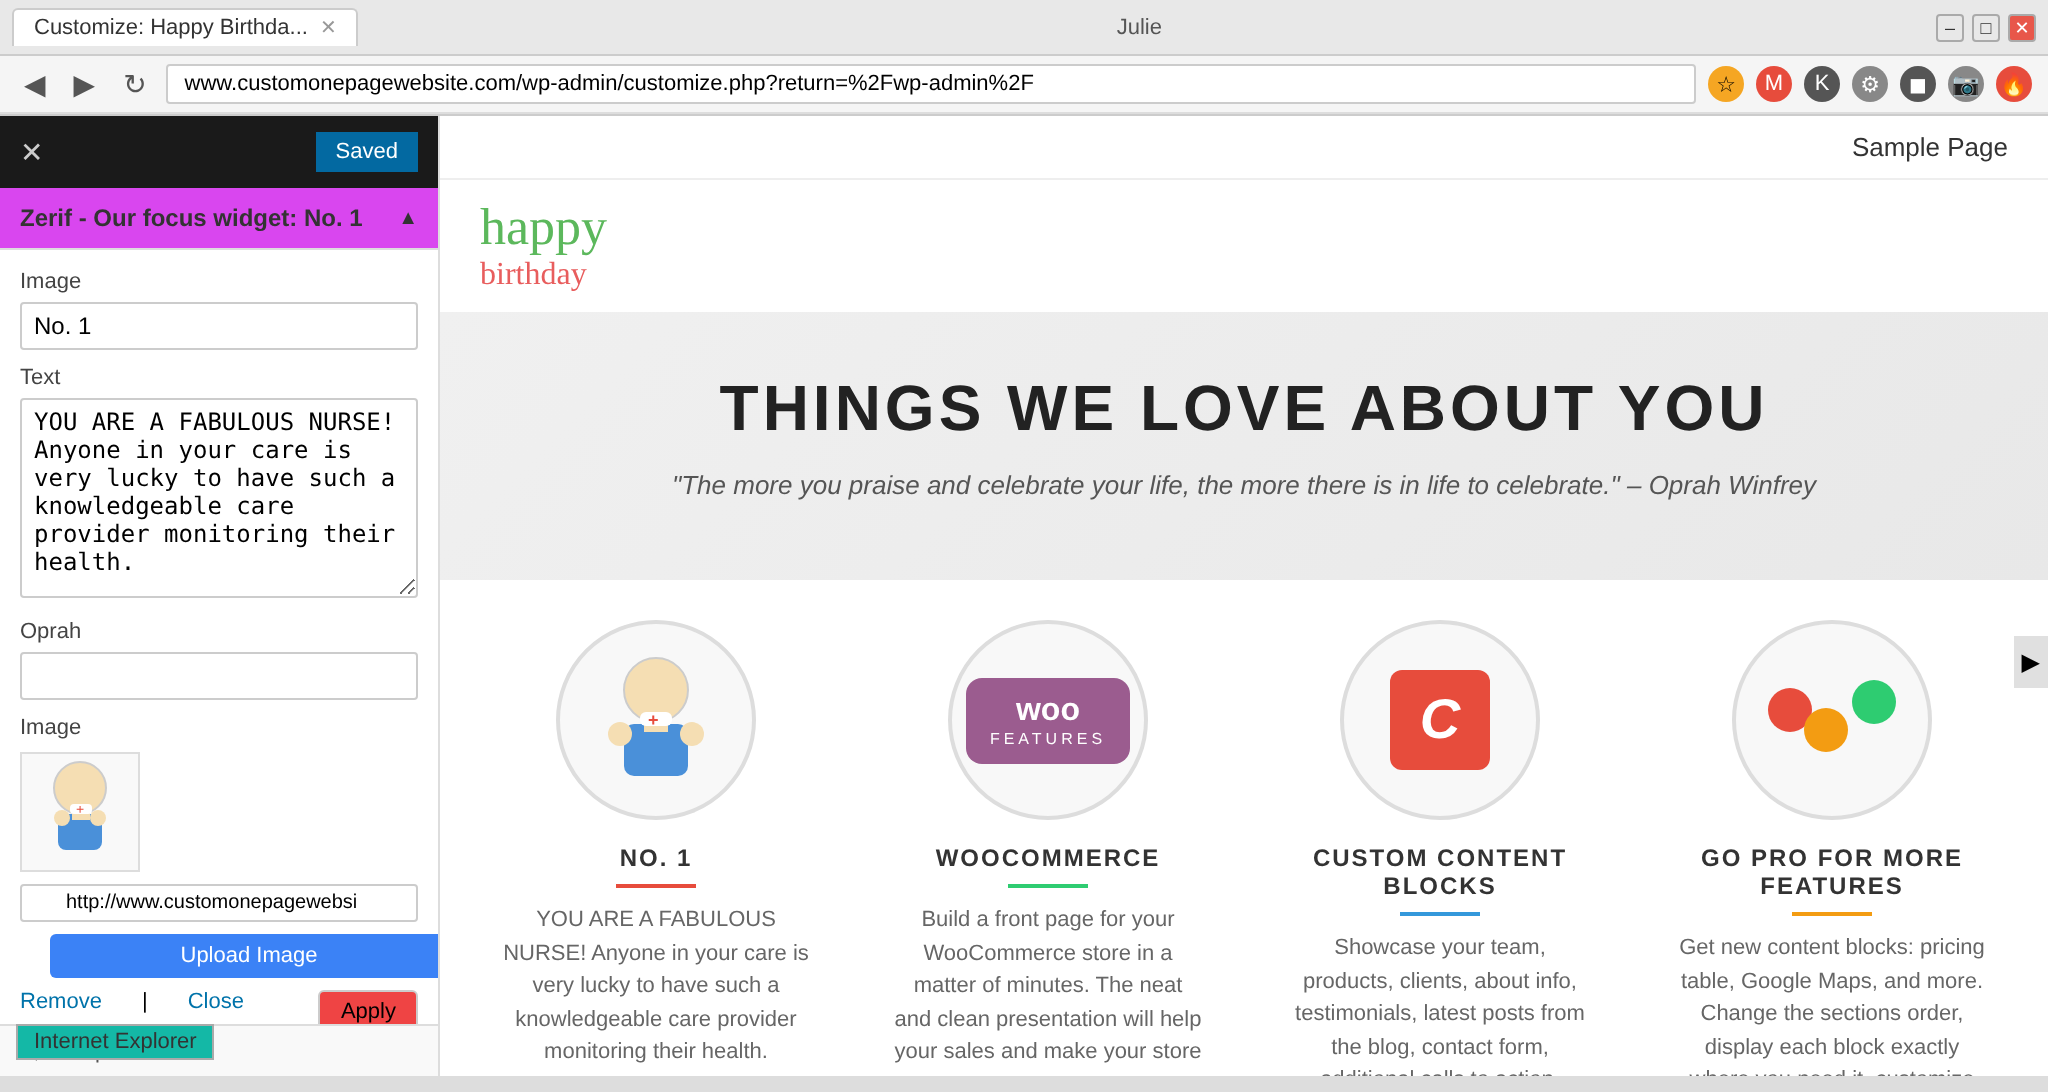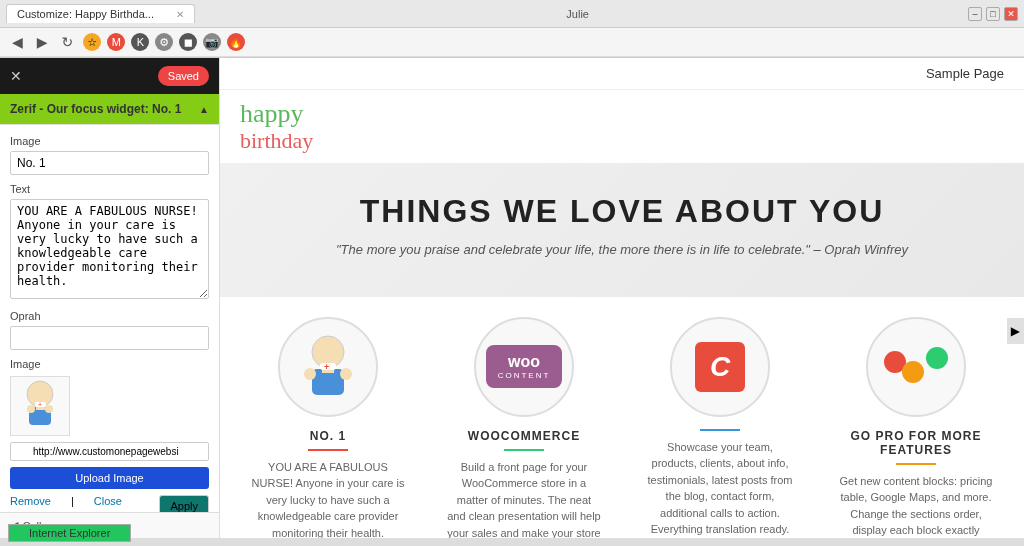--- a/index.html
+++ b/index.html
@@ -1,21 +1,21 @@
 <!DOCTYPE html>
 <html><head>
   <meta charset="utf-8">
   <style>
     * { box-sizing: border-box; margin: 0; padding: 0; }
     body { font-family: Arial, sans-serif; font-size: 13px; background: #ddd; width: 1024px; height: 546px; overflow: hidden; }
 
     
     .browser-chrome { background: #f1f1f1; border-bottom: 1px solid #ccc; }
     .title-bar { background: #e8e8e8; display: flex; align-items: center; padding: 4px 6px; font-size: 11px; color: #333; border-bottom: 1px solid #ccc; }
-    .title-bar .tab { background: #fff; border: 1px solid #ccc; border-bottom: none; padding: 3px 10px; border-radius: 3px 3px 0 0; display: flex; align-items: center; gap: 22px; font-size: 11px; }
+    .title-bar .tab { background: #fff; border: 1px solid #ccc; border-bottom: none; padding: 3px 10px; border-radius: 3px 3px 0 0; display: flex; align-items: center; gap: 6px; font-size: 11px; }
     .title-bar .tab-close { color: #999; font-size: 10px; cursor: pointer; }
     .title-bar .window-controls { margin-left: auto; display: flex; gap: 4px; }
     .window-btn { width: 14px; height: 14px; border-radius: 2px; border: 1px solid #aaa; display: inline-flex; align-items: center; justify-content: center; font-size: 9px; cursor: pointer; }
     .window-btn.minimize { background: #e8e8e8; }
     .window-btn.maximize { background: #e8e8e8; }
     .window-btn.close { background: #e8574a; color: white; }
     .user-label { margin-left: auto; font-size: 11px; color: #555; padding-right: 8px; }
 
     .nav-bar { background: #f5f5f5; display: flex; align-items: center; padding: 4px 8px; gap: 6px; border-bottom: 1px solid #ddd; }
     .nav-btn { background: none; border: none; cursor: pointer; color: #555; font-size: 14px; padding: 2px 4px; }
@@ -24,37 +24,37 @@
     .nav-icons { display: flex; gap: 6px; align-items: center; }
     .nav-icon { width: 18px; height: 18px; border-radius: 50%; display: inline-flex; align-items: center; justify-content: center; font-size: 11px; cursor: pointer; }
 
     
     .main-layout { display: flex; height: 480px; }
 
     
     .sidebar { width: 220px; background: #fff; border-right: 1px solid #ddd; display: flex; flex-direction: column; overflow-y: auto; flex-shrink: 0; }
     .sidebar-header { background: #1a1a1a; color: white; padding: 8px 10px; display: flex; align-items: center; justify-content: space-between; }
     .header-controls { display: flex; gap: 6px; align-items: center; }
-    .saved-btn { background: #ef4444; color: white; border: none; border-radius: 10px; padding: 4px 10px; font-size: 11px; cursor: pointer; }
+    .saved-btn { background: #0369a1; color: white; border: none; border-radius: 0; padding: 4px 10px; font-size: 11px; cursor: pointer; }
     .close-x { color: #ccc; cursor: pointer; font-size: 14px; }
 
-    .widget-header { background: #84cc16; border-bottom: 1px solid #ddd; padding: 8px 10px; display: flex; align-items: center; justify-content: space-between; font-size: 12px; font-weight: bold; color: #333; }
+    .widget-header { background: #d946ef; border-bottom: 1px solid #ddd; padding: 8px 10px; display: flex; align-items: center; justify-content: space-between; font-size: 12px; font-weight: bold; color: #333; }
     .widget-header .arrow { font-size: 10px; cursor: pointer; }
 
     .sidebar-content { padding: 10px; flex: 1; overflow-y: auto; }
     .field-label { font-size: 11px; color: #444; margin-bottom: 4px; margin-top: 8px; }
     .field-label:first-child { margin-top: 0; }
     .text-input { width: 100%; border: 1px solid #ccc; border-radius: 2px; padding: 4px 6px; font-size: 12px; }
     .textarea-input { width: 100%; border: 1px solid #ccc; border-radius: 2px; padding: 4px 6px; font-size: 12px; resize: vertical; height: 100px; }
     .image-preview { width: 60px; height: 60px; border: 1px solid #ddd; margin: 6px 0; display: flex; align-items: center; justify-content: center; overflow: hidden; background: #f9f9f9; }
     .image-url-input { width: 100%; border: 1px solid #ccc; border-radius: 2px; padding: 3px 22px; font-size: 10px; margin-bottom: 6px; }
-    .upload-btn { background: #1d4ed8; color: white; border: none; border-radius: 3px; padding: 5px 10px; font-size: 11px; cursor: pointer; width: 100%; margin-bottom: 6px; }
+    .upload-btn { background: #3b82f6; color: white; border: none; border-radius: 3px; padding: 5px 10px; font-size: 11px; cursor: pointer; width: 100%; margin-bottom: 6px; margin-left: 15px; }
     .remove-close-links { display: flex; gap: 20px; font-size: 11px; }
     .link-text { color: #0073aa; cursor: pointer; text-decoration: none; }
-    .apply-btn { background: #0f766e; border: 1px solid #ccc; border-radius: 3px; padding: 4px 10px; font-size: 11px; cursor: pointer; float: right; }
+    .apply-btn { background: #ef4444; border: 1px solid #ccc; border-radius: 3px; padding: 4px 10px; font-size: 11px; cursor: pointer; float: right; }
     .bottom-bar { display: flex; align-items: center; padding: 6px 10px; border-top: 1px solid #ddd; background: #f9f9f9; }
     .collapse-btn { font-size: 11px; color: #555; cursor: pointer; display: flex; align-items: center; gap: 4px; }
 
     
     .preview-area { flex: 1; background: #fff; overflow-y: auto; position: relative; }
 
     
     .sample-page-bar { background: #fff; border-bottom: 1px solid #eee; padding: 8px 20px; text-align: right; font-size: 13px; color: #333; }
 
     
@@ -72,21 +72,21 @@
     .feature-title { font-size: 12px; font-weight: bold; letter-spacing: 1px; color: #333; text-transform: uppercase; margin-bottom: 6px; }
     .feature-underline { height: 2px; width: 40px; margin: 4px auto 8px; }
     .feature-desc { font-size: 11px; color: #666; line-height: 1.5; }
     .c-icon { background: #e74c3c; border-radius: 6px; width: 50px; height: 50px; display: flex; align-items: center; justify-content: center; color: white; font-size: 28px; font-weight: bold; font-style: italic; }
     .go-pro-icon { display: flex; gap: 2px; }
     .go-pro-dot { width: 18px; height: 18px; border-radius: 50%; }
 
     .scroll-arrow { position: absolute; right: 0; top: 50%; background: #e0e0e0; border: none; padding: 4px; cursor: pointer; font-size: 10px; }
 
     
-    .ie-tooltip { position: absolute; bottom: 4px; left: 8px; background: #22c55e; border: 1px solid #aaa; padding: 2px 20px; font-size: 11px; color: #333; }
+    .ie-tooltip { position: absolute; bottom: 16px; left: 8px; background: #14b8a6; border: 1px solid #aaa; padding: 2px 8px; font-size: 11px; color: #333; }
   </style>
 </head>
 <body>
 
 <div class="browser-chrome">
   <div class="title-bar">
     <div class="tab">
       <span>Customize: Happy Birthda...</span>
       <span class="tab-close">✕</span>
     </div>
@@ -95,20 +95,21 @@
       <span class="window-btn minimize">–</span>
       <span class="window-btn maximize">□</span>
       <span class="window-btn close">✕</span>
     </div>
   </div>
 
   <div class="nav-bar">
     <button class="nav-btn">◀</button>
     <button class="nav-btn">▶</button>
     <button class="nav-btn">↻</button>
+    <input class="address-bar" type="text" value="www.customonepagewebsite.com/wp-admin/customize.php?return=%2Fwp-admin%2F" style="">
     <div class="nav-icons">
       <span class="nav-icon" style="background:#f5a623;">☆</span>
       <span class="nav-icon" style="background:#e74c3c;color:white;">M</span>
       <span class="nav-icon" style="background:#555;color:white;">K</span>
       <span class="nav-icon" style="background:#888;color:white;">⚙</span>
       <span class="nav-icon" style="background:#555;color:white;">◼</span>
       <span class="nav-icon" style="background:#888;color:white;">📷</span>
       <span class="nav-icon" style="background:#e74c3c;color:white;">🔥</span>
     </div>
   </div>
@@ -173,21 +174,21 @@
 
   <div class="preview-area">
 
     <div class="sample-page-bar">
       <span>Sample Page</span>
     </div>
 
     <div class="logo-area">
       <div style="line-height:1.1;">
         <div style="font-family:'Brush Script MT',cursive; color:#5cb85c; font-size:26px;">happy</div>
-        <div style="font-family:'Brush Script MT',cursive; color:#e85d5d; font-size:22px;">birthday</div>
+        <div style="font-family:'Brush Script MT',cursive; color:#e85d5d; font-size:16px;">birthday</div>
       </div>
     </div>
 
     <div class="hero-section">
       <h1 class="hero-title">THINGS WE LOVE ABOUT YOU</h1>
       <p class="hero-subtitle">"The more you praise and celebrate your life, the more there is in life to celebrate." – Oprah Winfrey</p>
     </div>
 
     <div class="features-grid">
 
@@ -205,32 +206,33 @@
         </div>
         <div class="feature-title">NO. 1</div>
         <div class="feature-underline" style="background:#e74c3c;"></div>
         <div class="feature-desc">YOU ARE A FABULOUS NURSE! Anyone in your care is very lucky to have such a knowledgeable care provider monitoring their health.</div>
       </div>
 
       <div class="feature-item">
         <div class="feature-circle">
           <div style="background:#9b5c8f; border-radius:8px; padding:8px 12px; color:white; text-align:center;">
             <div style="font-size:16px; font-weight:bold;">woo</div>
-            <div style="font-size:8px; letter-spacing:2px;">CONTENT</div>
+            <div style="font-size:8px; letter-spacing:2px;">FEATURES</div>
           </div>
         </div>
         <div class="feature-title">WOOCOMMERCE</div>
         <div class="feature-underline" style="background:#2ecc71;"></div>
         <div class="feature-desc">Build a front page for your WooCommerce store in a matter of minutes. The neat and clean presentation will help your sales and make your store accessible to everyone.</div>
       </div>
 
       <div class="feature-item">
         <div class="feature-circle">
           <div class="c-icon">C</div>
         </div>
+        <div class="feature-title">CUSTOM CONTENT BLOCKS</div>
         <div class="feature-underline" style="background:#3498db;"></div>
         <div class="feature-desc">Showcase your team, products, clients, about info, testimonials, latest posts from the blog, contact form, additional calls to action. Everything translation ready.</div>
       </div>
 
       <div class="feature-item">
         <div class="feature-circle">
           <div class="go-pro-icon">
             <div class="go-pro-dot" style="background:#e74c3c;width:22px;height:22px;border-radius:50%;"></div>
             <div class="go-pro-dot" style="background:#f39c12;width:22px;height:22px;border-radius:50%;margin-top:10px;margin-left:-6px;"></div>
             <div class="go-pro-dot" style="background:#2ecc71;width:22px;height:22px;border-radius:50%;margin-top:-4px;"></div>

